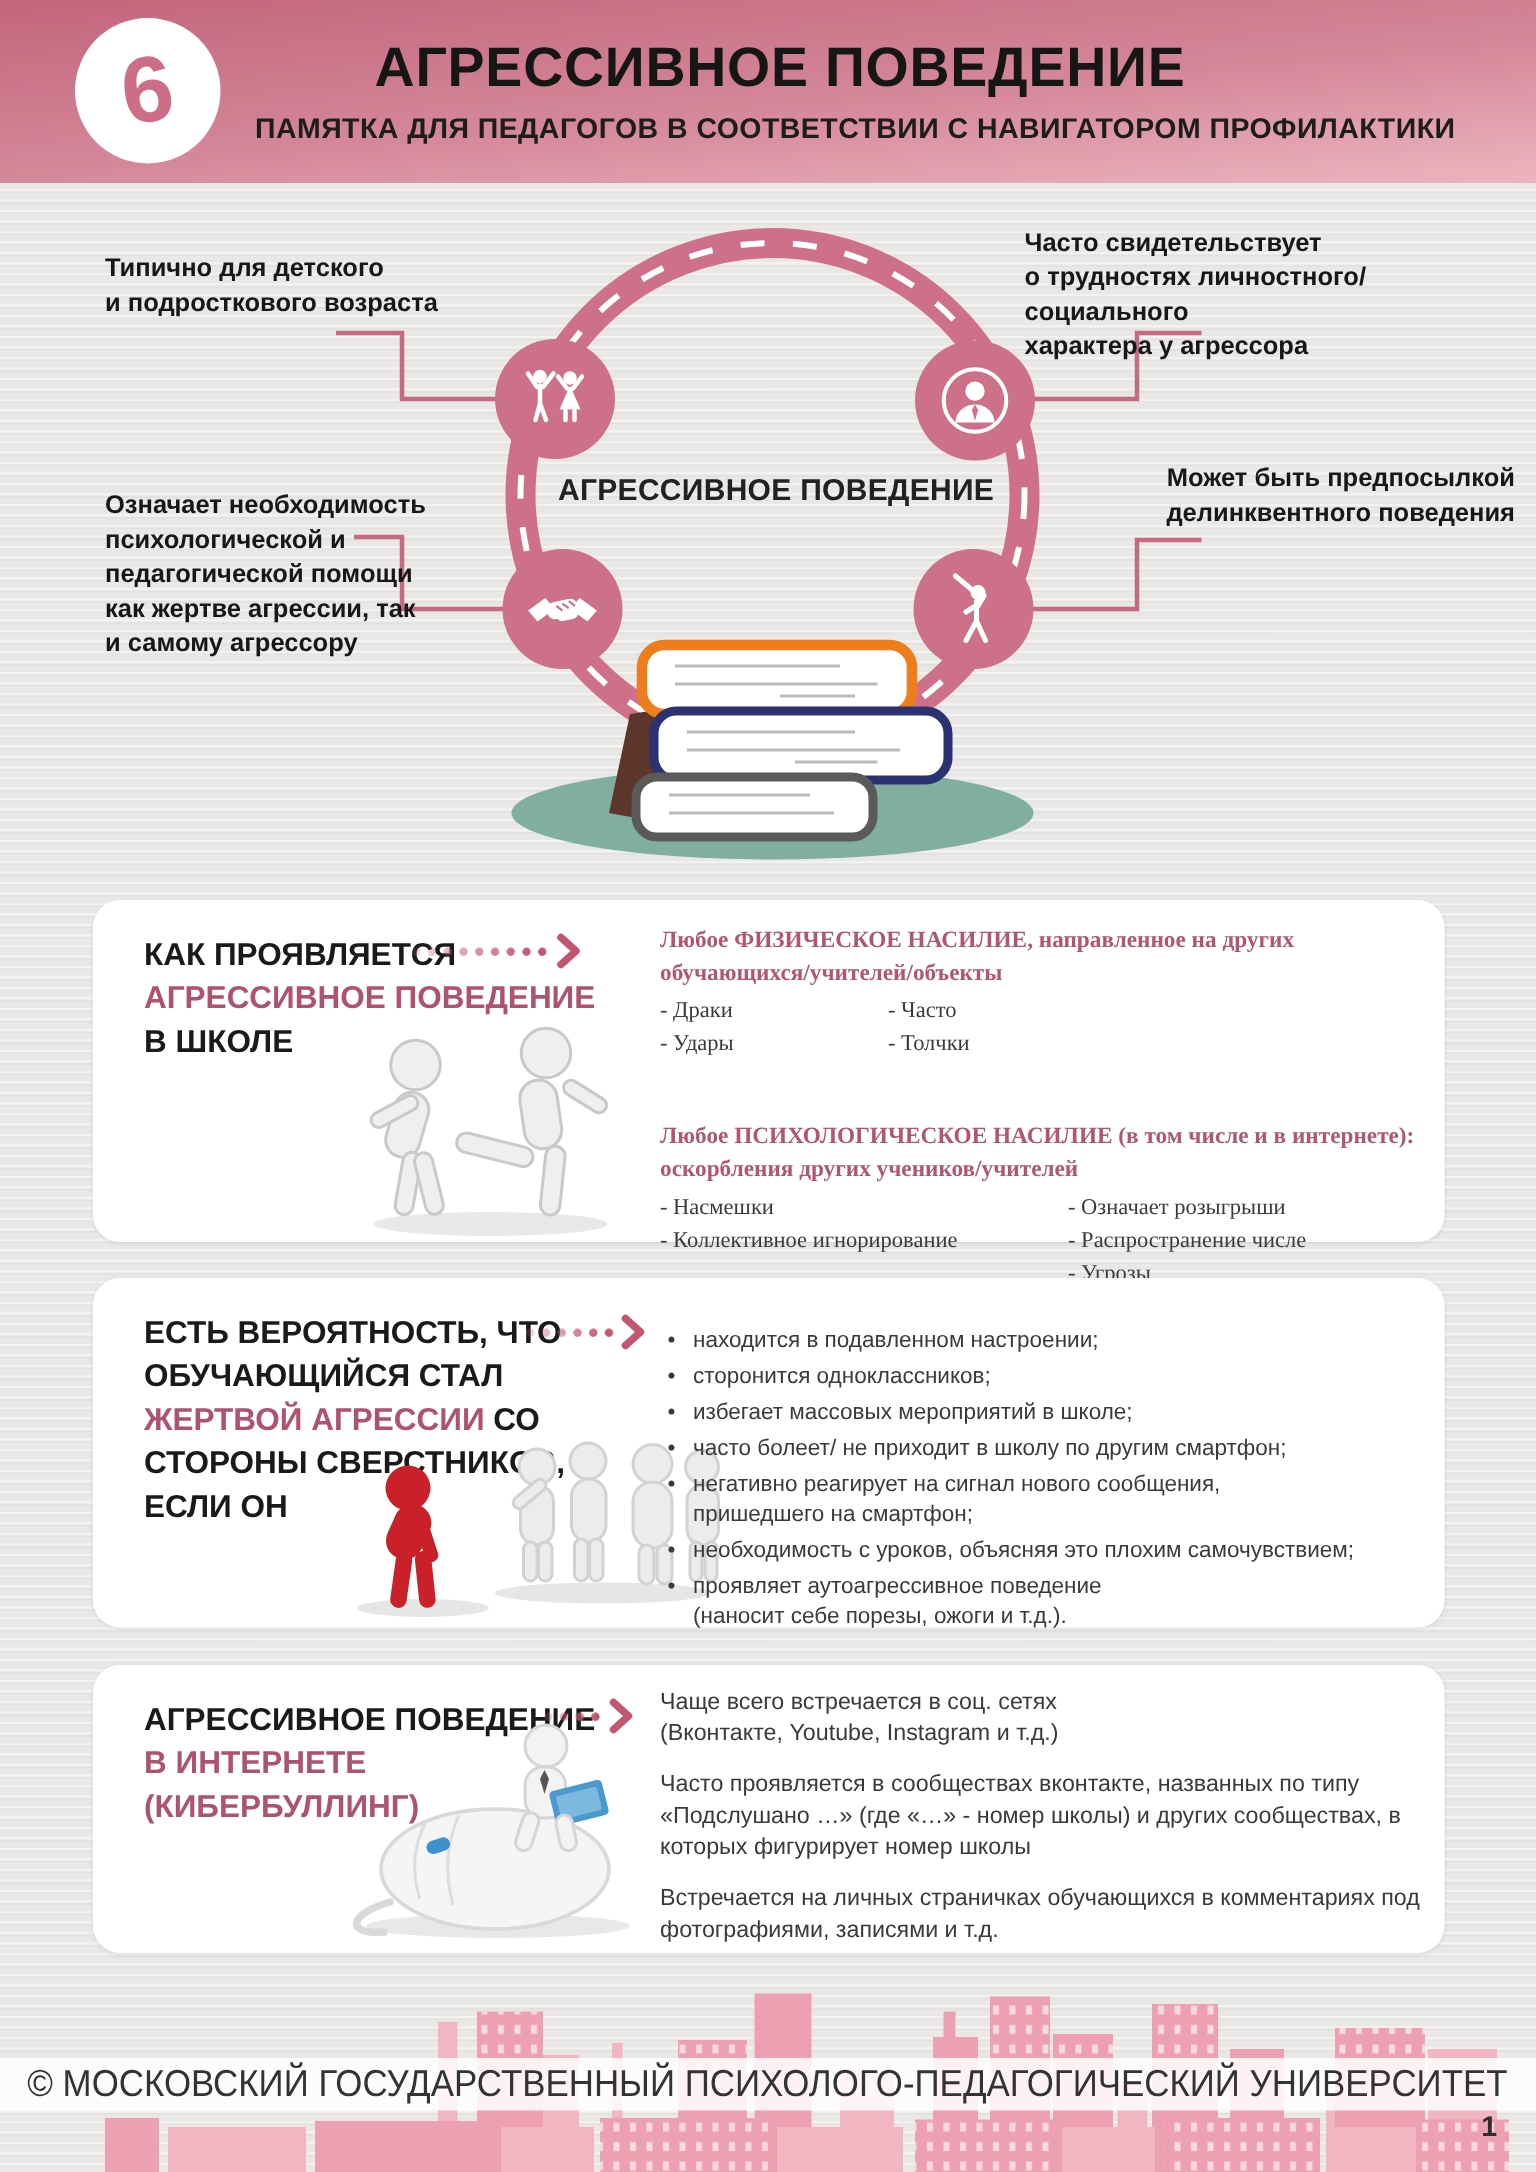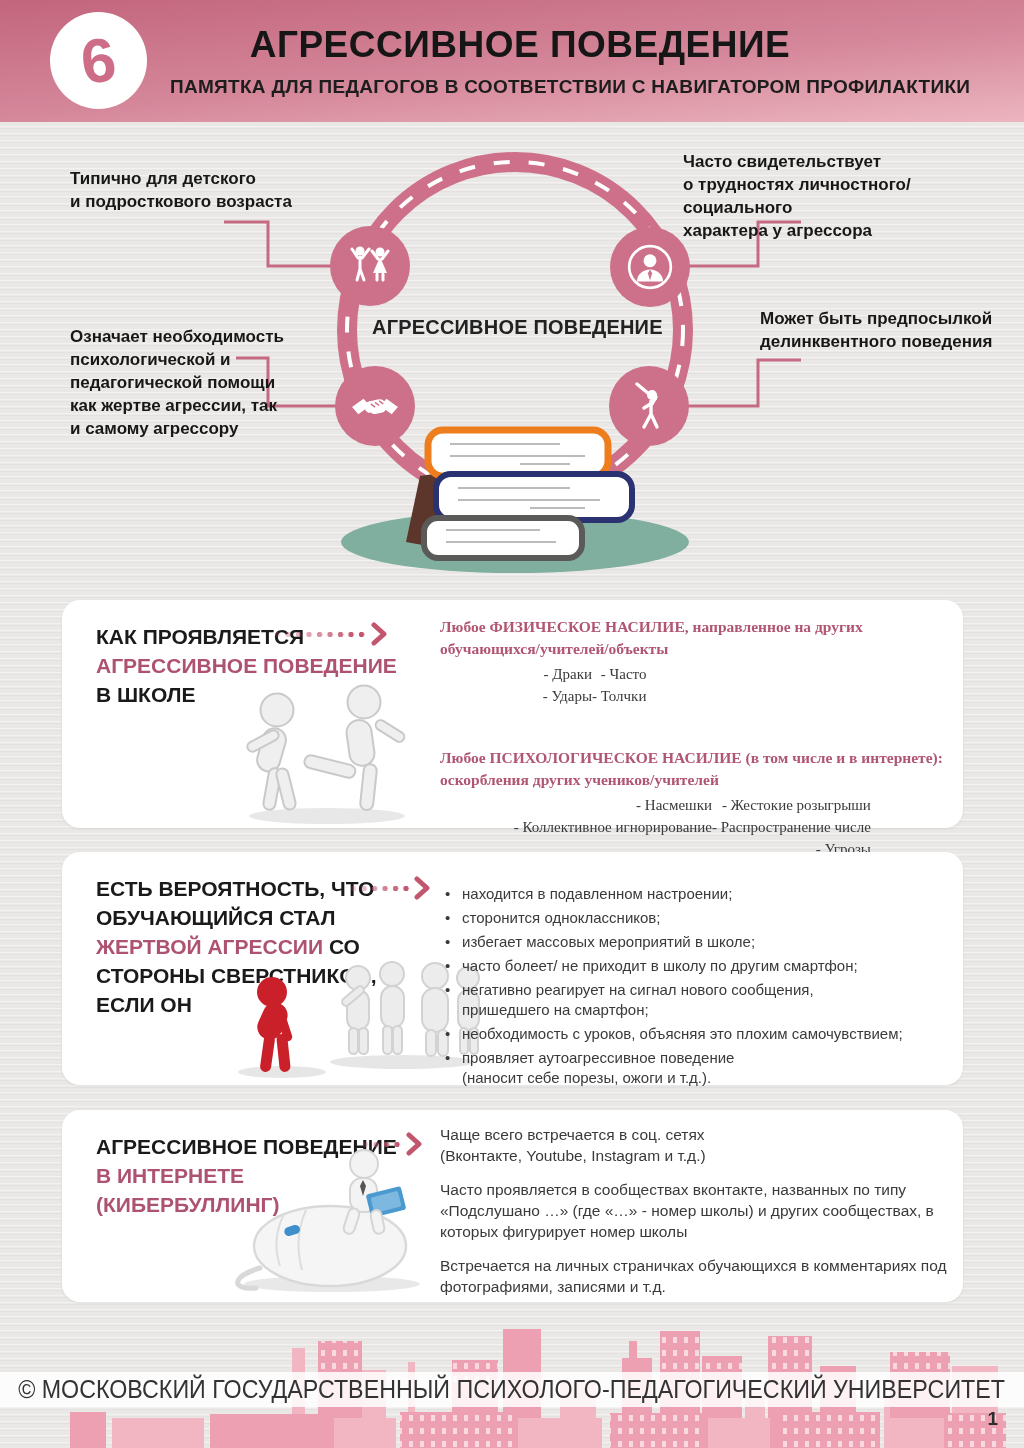--- a/index.html
+++ b/index.html
@@ -36,21 +36,21 @@
     position:absolute; left:372px; top:316px; width:286px; text-align:center;
     font-size:20px; font-weight:800; color:#222; white-space:nowrap; letter-spacing:.2px;
   }
   .callout {
     position:absolute; font-size:17px; font-weight:700; color:#171717;
     line-height:23px; white-space:pre-line;
   }
   .callout.tl { left:70px;  top:167px; width:270px; }
   .callout.ml { left:70px;  top:325px; width:280px; }
   .callout.tr { left:683px; top:150px; width:310px; }
-  .callout.mr { left:760px; top:307px; width:250px; }
+  .callout.mr { left:760px; top:307px; width:250px;text-align:right; }
 
   
   .card {
     position:absolute; left:62px; width:901px; background:#fff;
     border-radius:18px; box-shadow:0 1px 3px rgba(0,0,0,.07);
   }
   .card1 { top:600px; height:228px; }
   .card2 { top:852px; height:233px; }
   .card3 { top:1110px; height:192px; }
   .card-head { position:absolute; left:34px; top:22px; font-size:21px; font-weight:700; line-height:29px; color:#1a1a1a; }
@@ -61,21 +61,21 @@
     background-image:radial-gradient(circle at 3.5px 3.5px, #c2566f 2.5px, rgba(0,0,0,0) 3px);
     background-size:10.5px 7px; background-repeat:repeat-x;
     -webkit-mask-image:linear-gradient(90deg, rgba(0,0,0,.18), #000 85%);
             mask-image:linear-gradient(90deg, rgba(0,0,0,.18), #000 85%);
   }
   .dots.w1 { width:95px; } .dots.w2 { width:62px; } .dots.w3 { width:42px; }
   .arr1 { left:212px; top:22px; } .arr2 { left:288px; top:24px; } .arr3 { left:300px; top:22px; }
 
   .col-right { position:absolute; left:378px; width:520px; font-size:15px; color:#3a3a3a; }
   .lead { color:#b15672; font-weight:700; font-size:15.5px; line-height:22px; }
-  .two-col { display:flex; margin-top:3px; line-height:22px;text-align:right; }
+  .two-col { display:flex; margin-top:3px; line-height:22px; }
   .two-col .c1a { width:152px; } .two-col .c1b { width:272px; }
   .group2 { margin-top:40px; }
   .bullets { list-style:none; line-height:20px;margin-top:12px; }
   .bullets li { position:relative; padding-left:22px; margin-bottom:4px; white-space:pre-line; }
   .bullets li::before { content:"•"; position:absolute; left:5px; top:0; color:#3a3a3a; }
   .paras p { margin-bottom:13px; line-height:21px; white-space:pre-line; font-size:15.5px; }
   .illus { position:absolute; }
 
   
   .footer-svg { position:absolute; left:0; top:1308px; width:1024px; height:140px; }
@@ -226,21 +226,21 @@
         </div>
       </div>
       <div class="group2">
         <div class="lead">Любое ПСИХОЛОГИЧЕСКОЕ НАСИЛИЕ (в том числе и в интернете): оскорбления других учеников/учителей</div>
         <div class="two-col">
           <div class="c1b">
             <div>- Насмешки</div>
             <div>- Коллективное игнорирование</div>
           </div>
           <div>
-            <div>- Жестокие розыгрыши</div>
+            <div>- Означает розыгрыши</div>
             <div>- Распространение числе</div>
             <div>- Угрозы</div>
           </div>
         </div>
       </div>
     </div>
   </div>
 
   <div class="card card2">
     <div class="card-head" style="width:310px;">

